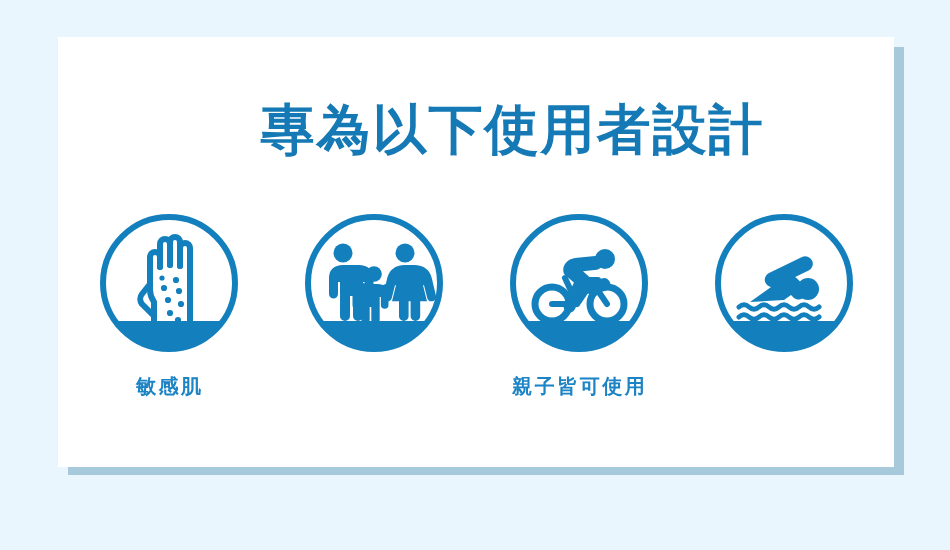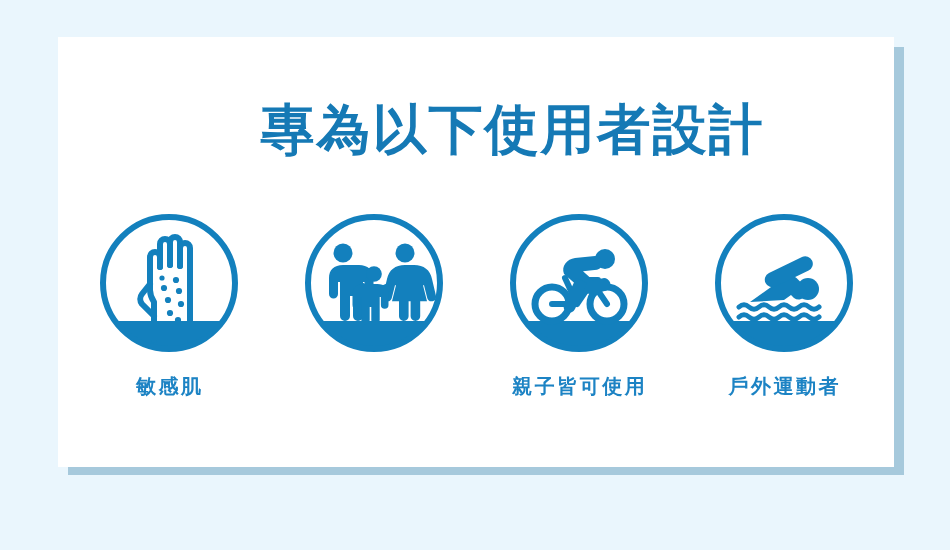--- a/index.html
+++ b/index.html
@@ -228,18 +228,17 @@
               <path d="M56 61 l33 -16 a7.5 7.5 0 0 1 6.6 13.5 l-33 16 a7.5 7.5 0 0 1 -6.6 -13.5 z"></path>
             </g>
 
             <g fill="none" stroke="#1380bd" stroke-width="5" stroke-linecap="round">
               <path d="M26 95 q5 -4.5 10 0 t10 0 t10 0 t10 0 t10 0 t10 0 t10 0 t10 0"></path>
               <path d="M26 105 q5 -4.5 10 0 t10 0 t10 0 t10 0 t10 0 t10 0 t10 0 t10 0"></path>
             </g>
             <rect x="23" y="112" width="96" height="7" rx="3.5" fill="#1380bd"></rect>
           </svg>
         </div>
-        <div class="feature-label">戶外運動者</div>
       </div>
 
     </div>
   </div>
 </div>
 
 </body></html>

